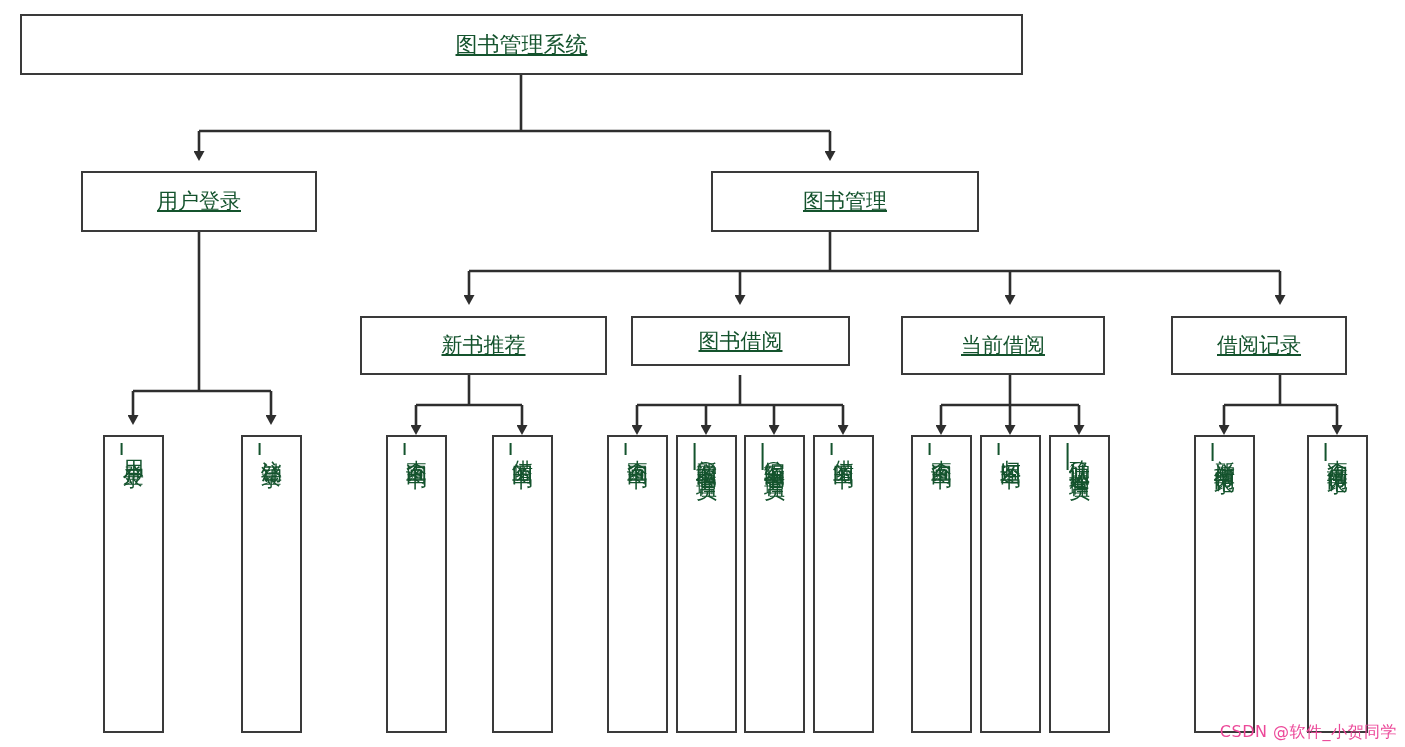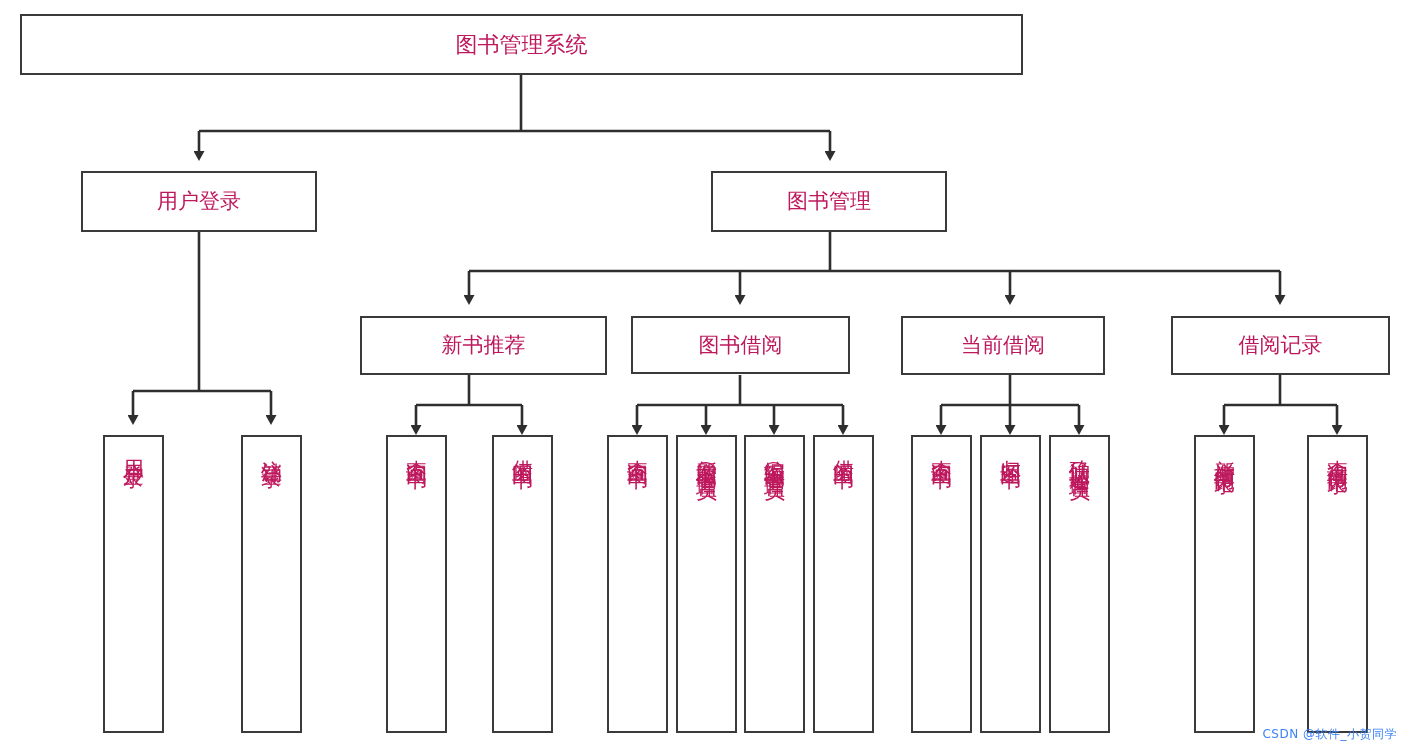--- a/index.html
+++ b/index.html
@@ -28,22 +28,23 @@
     pointer-events: none;
   }
   .node {
     position: absolute;
     box-sizing: border-box;
     background: #ffffff;
     border: 2px solid #3a3a3a;
     display: flex;
     align-items: center;
     justify-content: center;
-    color: #be185d;
+    color: #14532d;
     line-height: 1.15;
+    text-decoration: underline;
   }
   .node.h {
     font-size: 21px;
   }
   .node.root {
     font-size: 22px;
   }
   .node.v {
     writing-mode: vertical-rl;
     text-orientation: upright;
@@ -57,22 +58,22 @@
     white-space: pre;
   }
   .node.v .label {
     writing-mode: vertical-rl;
     text-orientation: upright;
   }
   #watermark {
     position: absolute;
     right: 8px;
     bottom: 4px;
-    font-size: 12px;
-    color: #3b82f6;
+    font-size: 16px;
+    color: #ec4899;
     letter-spacing: 0.5px;
     white-space: nowrap;
   }
 </style>
 </head>
 <body>
 
 <div id="diagram-root">
 
   <svg id="connectors" viewBox="0 0 1405 747">
@@ -125,34 +126,34 @@
     </g>
   </svg>
 
   <div class="node root" style="left:20px; top:14px; width:1003px; height:61px;">
     <span class="label">图书管理系统</span>
   </div>
 
   <div class="node h" style="left:81px; top:171px; width:236px; height:61px;">
     <span class="label">用户登录</span>
   </div>
-  <div class="node h" style="left:711px; top:171px; width:236px; height:61px;">
+  <div class="node h" style="left:711px; top:171px; width:268px; height:61px;">
     <span class="label">图书管理</span>
   </div>
 
   <div class="node h" style="left:360px; top:316px; width:247px; height:59px;">
     <span class="label">新书推荐</span>
   </div>
-  <div class="node h" style="left:631px; top:316px; width:219px; height:58px;text-align:right;">
+  <div class="node h" style="left:631px; top:316px; width:219px; height:50px;text-align:right;">
     <span class="label">图书借阅</span>
   </div>
   <div class="node h" style="left:901px; top:316px; width:204px; height:59px;">
     <span class="label">当前借阅</span>
   </div>
-  <div class="node h" style="left:1171px; top:316px; width:219px; height:59px;text-align:center;">
+  <div class="node h" style="left:1171px; top:316px; width:176px; height:59px;text-align:center;">
     <span class="label">借阅记录</span>
   </div>
 
   <div class="node v" style="left:103px; top:435px; width:61px; height:298px;">
     <span class="label">用户登录</span>
   </div>
   <div class="node v" style="left:241px; top:435px; width:61px; height:298px;">
     <span class="label">注销登录</span>
   </div>
 

